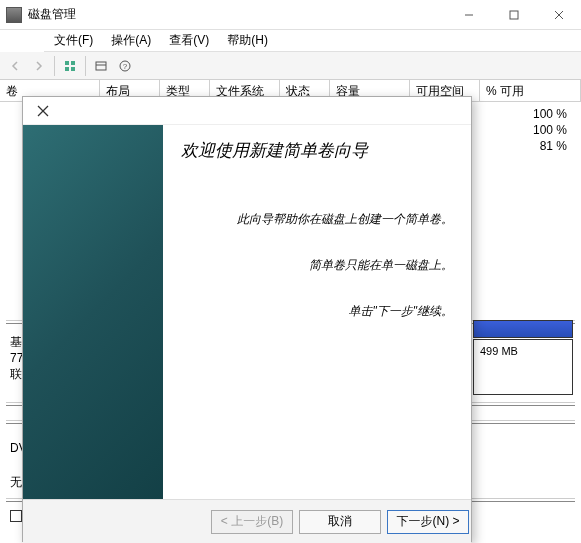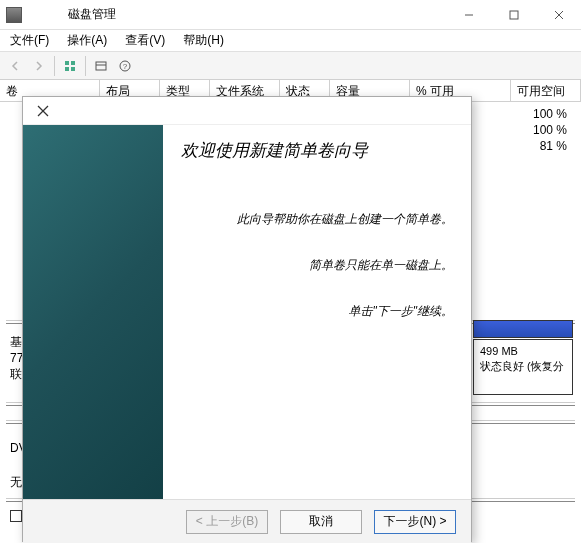--- a/index.html
+++ b/index.html
@@ -1,27 +1,27 @@
 <!DOCTYPE html>
 <html><head>
 <meta charset="utf-8">
 <style>
   * { box-sizing: border-box; font-family: "Microsoft YaHei", "Segoe UI", sans-serif; }
   body { margin: 0; width: 581px; height: 543px; background: #fff; font-size: 12px; overflow: hidden; position: relative; }
 
   
   .main-titlebar { height: 30px; display: flex; align-items: center; justify-content: space-between; border-bottom: 1px solid #e0e0e0; }
-  .title-left { display: flex; align-items: center; padding-left: 6px; gap: 40px; }
+  .title-left { display: flex; align-items: center; padding-left: 6px; }
   .title-icon { width: 16px; height: 16px; background: linear-gradient(#888,#555); margin-right: 6px; border: 1px solid #555; }
   .title-text { font-size: 12px; }
   .win-controls { display: flex; }
   .win-btn { width: 45px; height: 30px; display: flex; align-items: center; justify-content: center; color: #555; }
 
   
-  .menu-bar { height: 22px; display: flex; align-items: center; padding-left: 6px; gap: 10px; border-bottom: 1px solid #e0e0e0; font-size: 12px; }
+  .menu-bar { height: 22px; display: flex; align-items: center; padding-left: 6px; gap: 10px; border-bottom: 1px solid #e0e0e0; font-size: 12px; margin-left: 44px; }
   .menu-item { padding: 2px 4px; }
 
   
   .toolbar { height: 28px; display: flex; align-items: center; gap: 2px; padding-left: 4px; border-bottom: 1px solid #d0d0d0; background: #f5f5f5; }
   .tool-btn { width: 22px; height: 22px; display: flex; align-items: center; justify-content: center; border: 1px solid transparent; color: #555; }
   .tool-btn.disabled { opacity: 0.4; }
   .tool-sep { width: 1px; height: 20px; background: #ccc; margin: 0 2px; }
 
   
   .table-header { height: 22px; display: flex; background: #fff; border-bottom: 1px solid #d0d0d0; }
@@ -46,21 +46,21 @@
 
   
   .modal { position: absolute; left: 22px; top: 96px; width: 450px; height: 446px; background: #fff; border: 1px solid #aaa; box-shadow: 3px 3px 10px rgba(0,0,0,0.25); }
   .modal-titlebar { height: 28px; display: flex; align-items: center; justify-content: space-between; padding: 0 8px; font-size: 12px; border-bottom: 1px solid #eee; }
   .modal-close { width: 24px; height: 24px; display: flex; align-items: center; justify-content: center; }
   .modal-body { display: flex; height: 374px; font-style: italic; }
   .modal-side { width: 140px; background: linear-gradient(135deg, #2e6e74 0%, #1f5158 50%, #134046 100%); }
   .modal-content { flex: 1; padding: 14px 18px 10px 18px; }
   .modal-heading { font-size: 17px; font-weight: 400; margin-bottom: 48px; }
   .modal-para { font-size: 12px; margin-bottom: 28px; line-height: 1.5; text-align: right; }
-  .modal-footer { height: 44px; border-top: 1px solid #ddd; display: flex; align-items: center; justify-content: flex-end; padding-right: 15px; gap: 12px; background: #f3f3f3; }
+  .modal-footer { height: 44px; border-top: 1px solid #ddd; display: flex; align-items: center; justify-content: flex-end; padding-right: 2px; gap: 6px; background: #f3f3f3; }
   .btn { min-width: 82px; height: 24px; font-size: 12px; background: #f8f8f8; border: 1px solid #aaa; display:flex; align-items:center; justify-content:center; }
   .btn.disabled { color: #999; background: #f0f0f0; }
   .btn.primary { border: 1px solid #3a76c4; }
 </style>
 </head>
 <body>
 
 <div class="main-titlebar">
   <div class="title-left">
     <div class="title-icon"></div>
@@ -128,36 +128,35 @@
   </div>
 </div>
 
 <div class="table-header">
   <div class="th" style="width:100px">卷</div>
   <div class="th" style="width:60px">布局</div>
   <div class="th" style="width:50px">类型</div>
   <div class="th" style="width:70px">文件系统</div>
   <div class="th" style="width:50px">状态</div>
   <div class="th" style="width:80px">容量</div>
+  <div class="th" style="width:70px">可用空间</div>
   <div class="th" style="flex:1">% 可用</div>
-  <div class="th" style="width:70px">可用空间</div>
 </div>
 
 <div class="body-area">
   <div class="pct-col" style="top:4px">100 %</div>
   <div class="pct-col" style="top:20px">100 %</div>
   <div class="pct-col" style="top:36px">81 %</div>
 
   <div class="hdiv" style="top:218px"></div>
 
   <div class="disk-right" style="top:218px">
     <div class="alloc-bar"></div>
     <div class="disk-box">
       <div>499 MB</div>
-      <div>状态良好 (恢复分</div>
     </div>
   </div>
 
   <div class="left-labels" style="top:232px">
     <div>基</div>
     <div>77</div>
     <div>联</div>
   </div>
   <div class="hdiv" style="top:300px"></div>
   <div class="hdiv" style="top:318px"></div>

